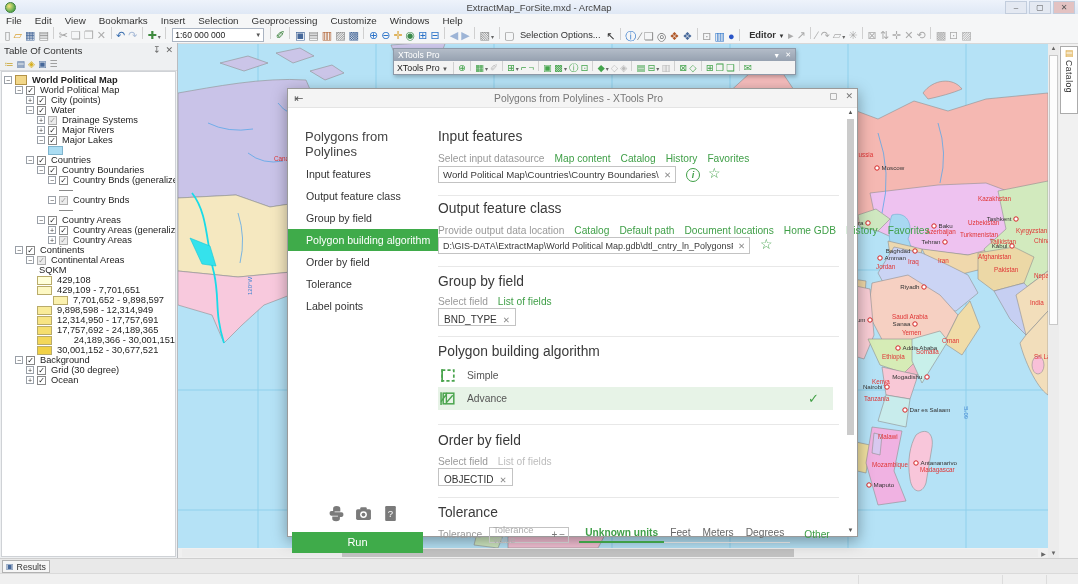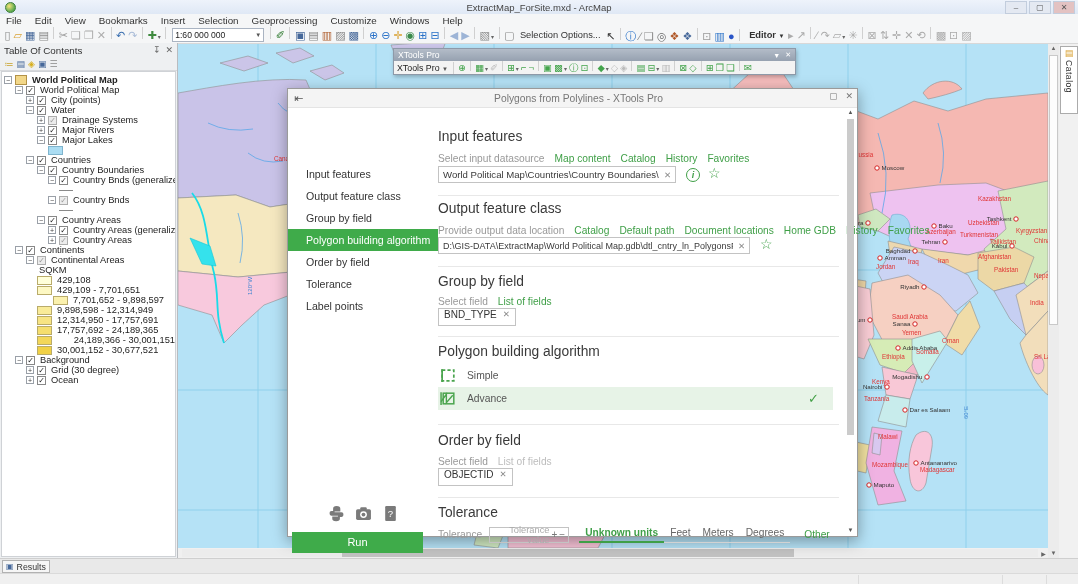--- a/index.html
+++ b/index.html
@@ -103,31 +103,31 @@
   .lblrow{position:absolute;left:0;font-size:10.2px;color:#999;display:flex;gap:10px;white-space:nowrap;}
   .lblrow .glink{color:#3f9f47;}
   .lblrow .gdis{color:#bdbdbd;}
   .inbox{position:absolute;height:17px;border:1px solid #c3c3c3;background:#fff;display:flex;align-items:center;
          box-sizing:border-box;padding:0 4px;color:#3a3a3a;white-space:nowrap;overflow:hidden;}
   .inbox .x{margin-left:5px;color:#8a8a8a;font-size:8.5px;flex:none;}
   .divider{position:absolute;left:0;right:4px;border-top:1px solid #e8e8e8;}
   .info-i{position:absolute;width:12px;height:12px;border:1.4px solid #3f9f47;border-radius:50%;color:#3f9f47;
           font-size:9px;line-height:12px;text-align:center;box-sizing:content-box;font-style:italic;font-weight:bold;}
   .star{position:absolute;color:#3f9f47;font-size:14px;}
-  .tagbox{position:absolute;height:16px;border:1px solid #c3c3c3;background:#fff;display:flex;align-items:flex-start;
+  .tagbox{position:absolute;height:16px;border:1px solid #c3c3c3;background:#fff;display:flex;align-items:flex-end;
           padding:0 5px;font-size:10px;color:#333;}
   .optrow{position:absolute;left:0;width:395px;height:21px;display:flex;align-items:center;}
   .optrow.sel{background:#e7f3e7;height:23px;}
   .optrow .olabel{margin-left:10px;color:#555;font-size:10.3px;}
   .optrow .check{position:absolute;right:14px;color:#43a047;font-size:13px;font-weight:bold;}
   .optrow svg{margin-left:2px;}
   #tol-row{position:absolute;left:0;top:419px;display:flex;align-items:center;font-size:10.2px;color:#999;}
   #tol-box{width:80px;height:16px;border:1px solid #c3c3c3;margin-left:7px;display:flex;align-items:center;
            padding:0 3px;box-sizing:border-box;}
-  #tol-ph{flex:1;font-size:9.3px;color:#ababab;text-align:right;}
+  #tol-ph{flex:1;font-size:9.3px;color:#ababab;}
   #tol-box .pm{color:#777;font-size:10px;margin-left:2px;}
   #unit-tabs{display:flex;margin-left:10px;border-bottom:1px solid #d2d2d2;height:16px;}
   .utab{padding:0 6px;font-size:10.2px;color:#666;line-height:14px;}
   .utab.sel{color:#3f9f47;border-bottom:2px solid #3f9f47;margin-bottom:-1px;font-weight:bold;}
   #other-link{margin-left:14px;color:#3f9f47;font-size:10.2px;line-height:14px;}
   #dlg-vsb{position:absolute;right:2px;top:20px;width:9px;bottom:3px;}
   #dlg-vsb .arr{position:absolute;left:0;width:9px;font-size:6px;color:#555;text-align:center;}
   #dlg-vsb-thumb{position:absolute;left:1px;top:10px;width:7px;height:316px;background:#cbcbcb;}
   
   #results-strip{left:0;top:558px;width:1078px;height:15px;background:#e9e9e9;border-top:1px solid #cfcfcf;}
@@ -510,20 +510,21 @@
   <div id="dlg-title">
     <span id="dlg-collapse">⇤</span>
     <span class="cap">Polygons from Polylines - XTools Pro</span>
     <span id="dlg-btns">
       <span>▢</span>
       <span>✕</span>
     </span>
   </div>
 
   <div id="dlg-side">
+    <div id="side-heading">Polygons from Polylines</div>
     <div id="side-items">
         <div class="side-item" style="top: 56px;">Input features</div>
         <div class="side-item" style="top: 78px;">Output feature class</div>
         <div class="side-item" style="top: 100px;">Group by field</div>
         <div class="side-item sel" style="top: 122px;">Polygon building algorithm</div>
         <div class="side-item" style="top: 144px;">Order by field</div>
         <div class="side-item" style="top: 166px;">Tolerance</div>
         <div class="side-item" style="top: 188px;">Label points</div>
       </div>
     <div id="side-icons">

